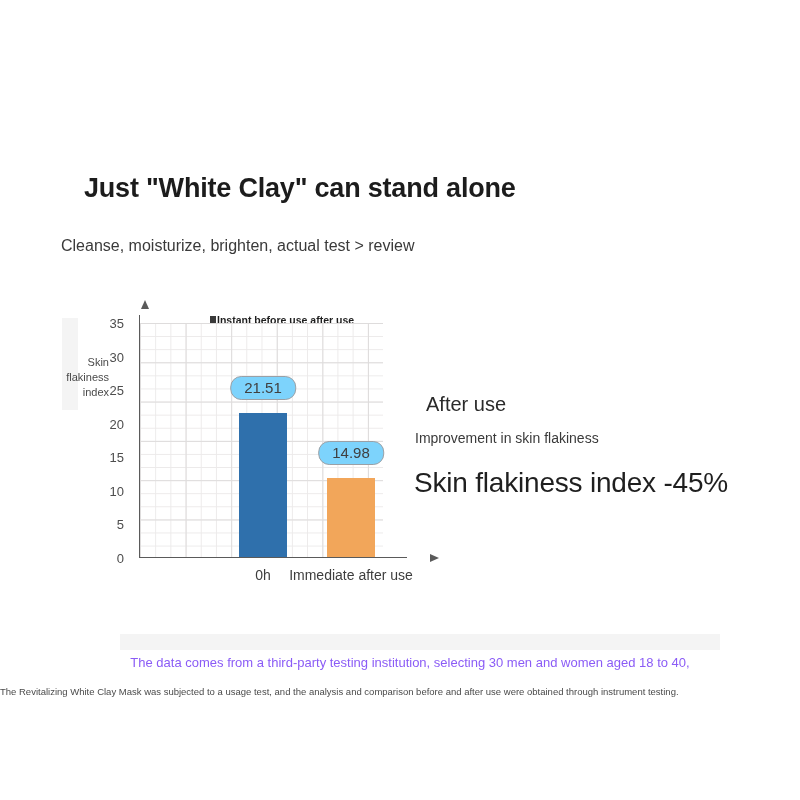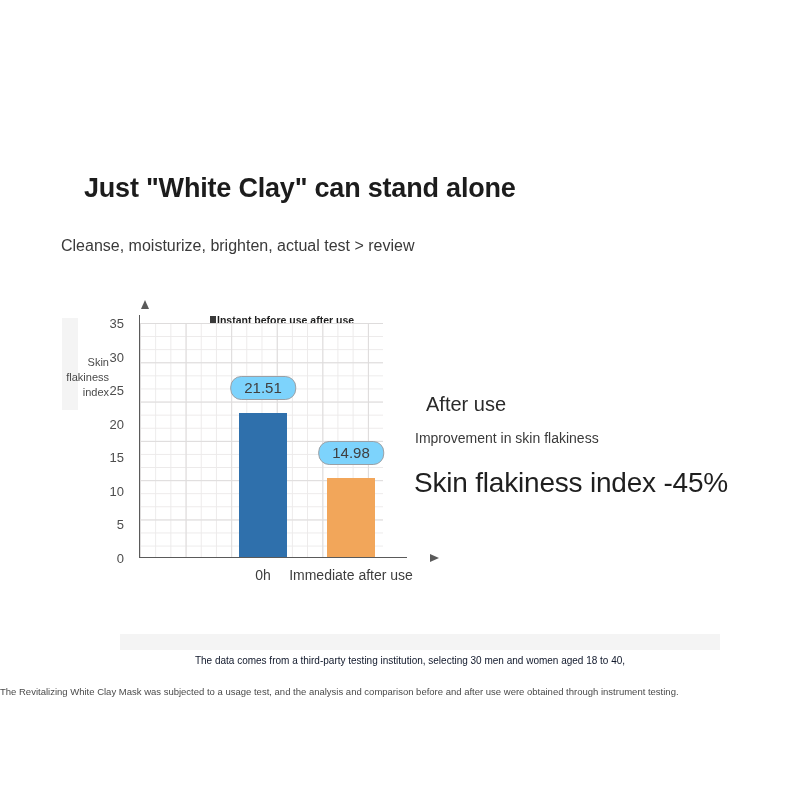--- a/index.html
+++ b/index.html
@@ -206,22 +206,22 @@
     white-space: nowrap;
     letter-spacing: -0.2px;
   }
 
   
   .note-1 {
     position: absolute;
     left: 0; right: 0;
     top: 655px;
     text-align: center;
-    font-size: 10px;
-    color: #0f172a;
+    font-size: 13px;
+    color: #8b5cf6;
     padding-left: 20px;
   }
   .note-2 {
     position: absolute;
     left: 0; right: 8px;
     top: 686px;
     text-align: left;
     font-size: 9.5px;
     color: #4a4a4a;
   }

